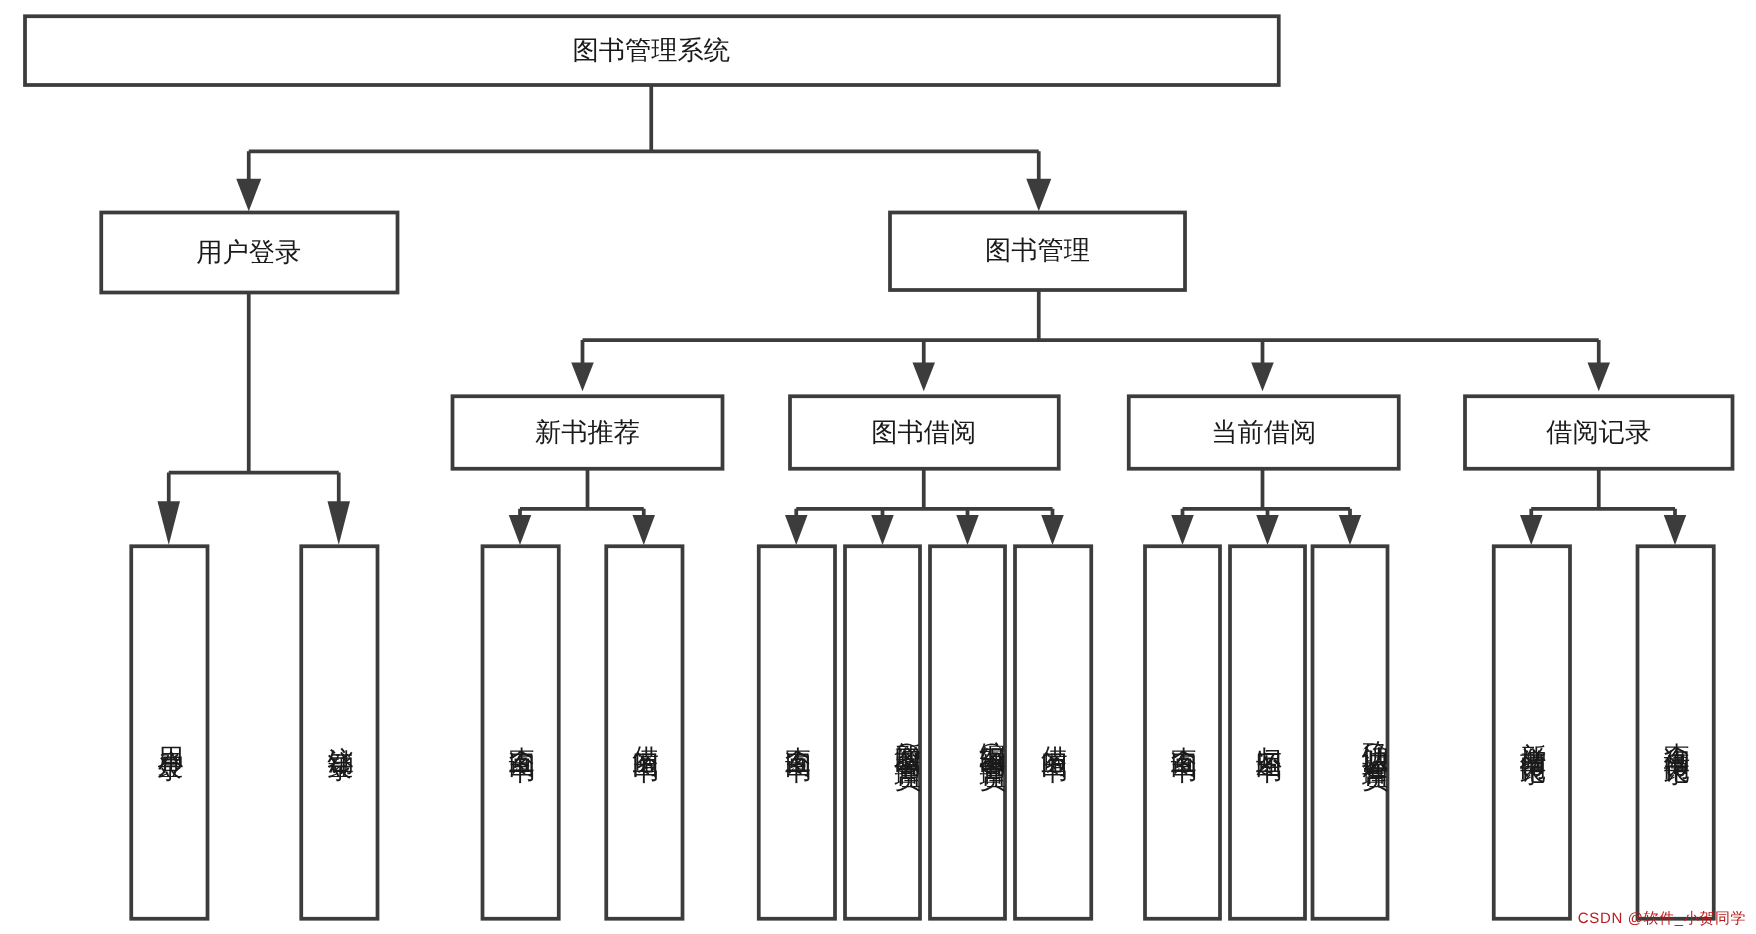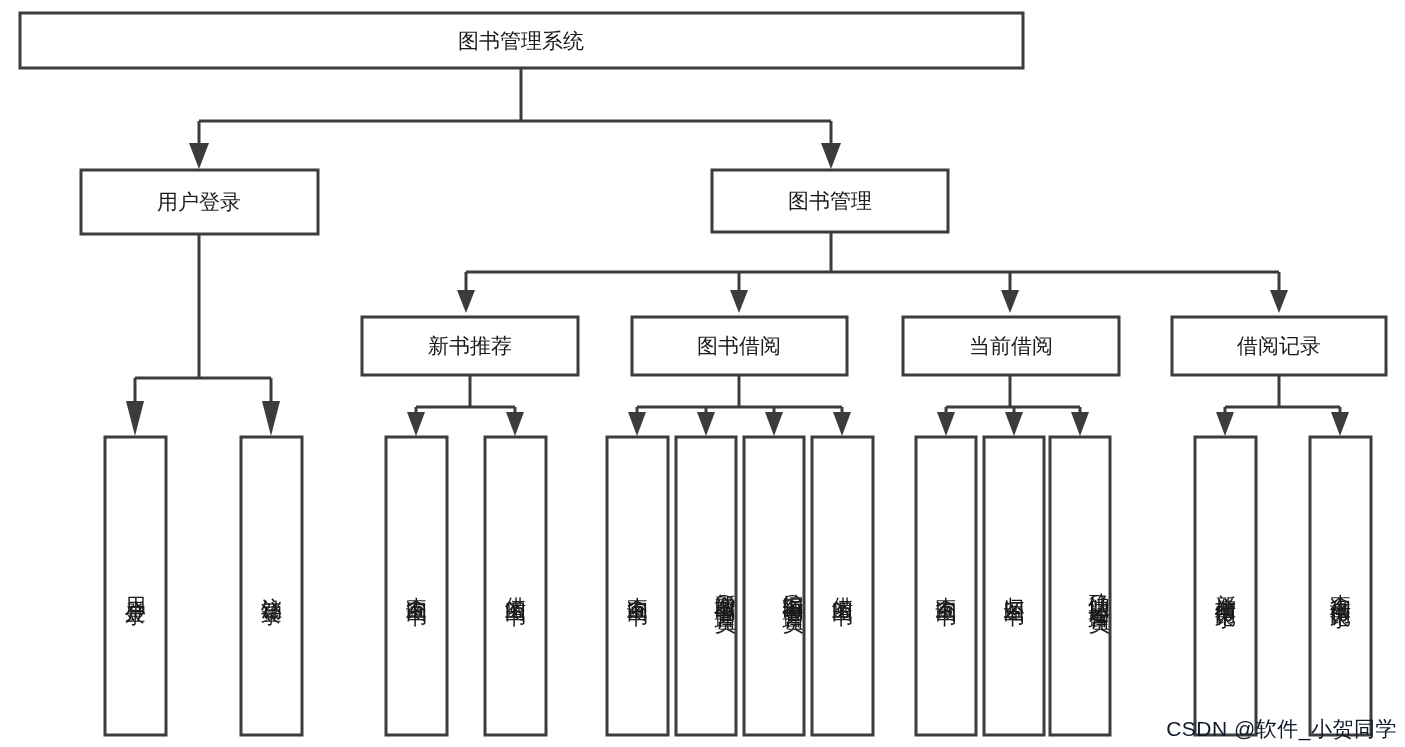--- a/index.html
+++ b/index.html
@@ -61,22 +61,22 @@
     justify-content: center;
     text-align: center;
     white-space: nowrap;
     user-select: none;
   }
   .watermark {
     position: absolute;
     right: 8px;
     bottom: 4px;
     font-family: "Liberation Sans", sans-serif;
-    font-size: 21px;
-    color: #0f172a;
+    font-size: 12px;
+    color: #b91c1c;
     letter-spacing: 0.5px;
     white-space: nowrap;
   }
 </style>
 </head>
 <body>
 
 <div id="diagram-root">
 
   <svg id="tree-svg" viewBox="0 0 1405 747">

